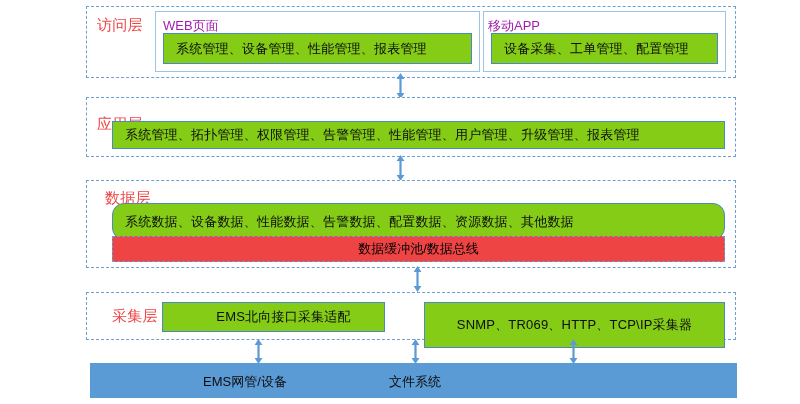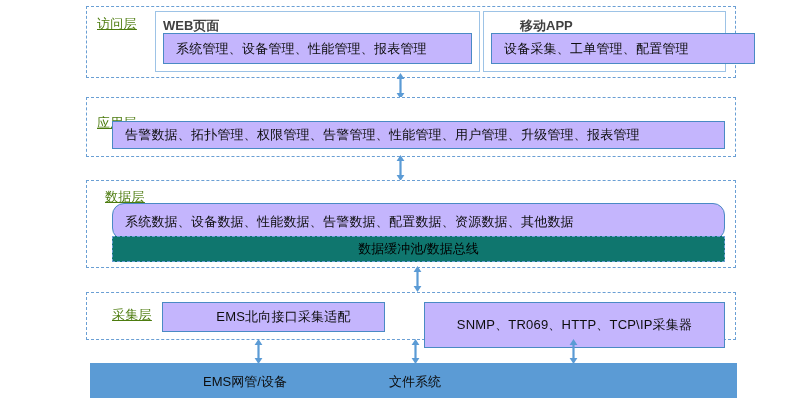--- a/index.html
+++ b/index.html
@@ -23,48 +23,46 @@
 
   
   .layer-box {
     position: absolute;
     border: 1px dashed #6a9fd4;
     background: #ffffff;
     box-sizing: border-box;
   }
   .layer-label {
     position: absolute;
-    font-size: 13px;
-    color: #4d7c0f;
+    font-size: 15px;
+    color: #ef4444;
     line-height: 1;
     white-space: nowrap;
     letter-spacing: 0.3px;
-    text-decoration: underline;
   }
 
   
   .panel {
     position: absolute;
     border: 1px solid #9dc3e6;
     background: #ffffff;
     box-sizing: border-box;
   }
   .panel-title {
     position: absolute;
     font-size: 13px;
-    color: #404040;
+    color: #a21caf;
     line-height: 1;
     white-space: nowrap;
-    font-weight: bold;
   }
 
   
   .bluebar {
     position: absolute;
-    background: #c4b5fd;
+    background: #84cc16;
     border: 1px solid #4a8ac4;
     box-sizing: border-box;
     display: flex;
     align-items: center;
     color: #0d0d0d;
     font-size: 13px;
     white-space: nowrap;
     letter-spacing: 0.2px;
   }
   .bluebar.center { justify-content: center; }
@@ -74,21 +72,21 @@
     position: absolute;
     background: #5b9bd5;
     border: none;
     box-sizing: border-box;
   }
 
   
   .dashbar {
     position: absolute;
     border: 1px dashed #6a9fd4;
-    background: #0f766e;
+    background: #ef4444;
     box-sizing: border-box;
     display: flex;
     align-items: center;
     justify-content: center;
     font-size: 13px;
     color: #000000;
     white-space: nowrap;
   }
 
   
@@ -111,32 +109,32 @@
 
   <div class="layer-box" style="left:86px; top:6px; width:650px; height:72px;">
   </div>
   <div class="layer-label" style="left:97px; top:17px;">访问层</div>
 
   <div class="panel" style="left:155px; top:11px; width:325px; height:61px;"></div>
   <div class="panel-title" style="left:163px; top:19px;">WEB页面</div>
   <div class="bluebar leftpad" style="left:163px; top:33px; width:309px; height:31px;">系统管理、设备管理、性能管理、报表管理</div>
 
   <div class="panel" style="left:483px; top:11px; width:243px; height:61px;"></div>
-  <div class="panel-title" style="left:520px; top:19px;">移动APP</div>
-  <div class="bluebar leftpad" style="left:491px; top:33px; width:264px; height:31px;">设备采集、工单管理、配置管理</div>
+  <div class="panel-title" style="left:488px; top:19px;">移动APP</div>
+  <div class="bluebar leftpad" style="left:491px; top:33px; width:227px; height:31px;">设备采集、工单管理、配置管理</div>
 
   <svg class="arrow" style="left:393px; top:73px;" width="15" height="26" viewBox="0 0 15 26">
     <line x1="7.5" y1="4" x2="7.5" y2="22" stroke="#5b9bd5" stroke-width="2.2"></line>
     <polygon points="7.5,0 3.6,6 11.4,6" fill="#5b9bd5"></polygon>
     <polygon points="7.5,26 3.6,20 11.4,20" fill="#5b9bd5"></polygon>
   </svg>
 
   <div class="layer-box" style="left:86px; top:97px; width:650px; height:60px;"></div>
   <div class="layer-label" style="left:97px; top:116px;">应用层</div>
-  <div class="bluebar leftpad" style="left:112px; top:121px; width:613px; height:28px;">告警数据、拓扑管理、权限管理、告警管理、性能管理、用户管理、升级管理、报表管理</div>
+  <div class="bluebar leftpad" style="left:112px; top:121px; width:613px; height:28px;">系统管理、拓扑管理、权限管理、告警管理、性能管理、用户管理、升级管理、报表管理</div>
 
   <svg class="arrow" style="left:393px; top:155px;" width="15" height="26" viewBox="0 0 15 26">
     <line x1="7.5" y1="4" x2="7.5" y2="22" stroke="#5b9bd5" stroke-width="2.2"></line>
     <polygon points="7.5,0 3.6,6 11.4,6" fill="#5b9bd5"></polygon>
     <polygon points="7.5,26 3.6,20 11.4,20" fill="#5b9bd5"></polygon>
   </svg>
 
   <div class="layer-box" style="left:86px; top:180px; width:650px; height:88px;"></div>
   <div class="layer-label" style="left:105px; top:190px;">数据层</div>
   <div class="bluebar leftpad" style="left:112px; top:203px; width:613px; height:37px;border-radius:12px;">系统数据、设备数据、性能数据、告警数据、配置数据、资源数据、其他数据</div>

